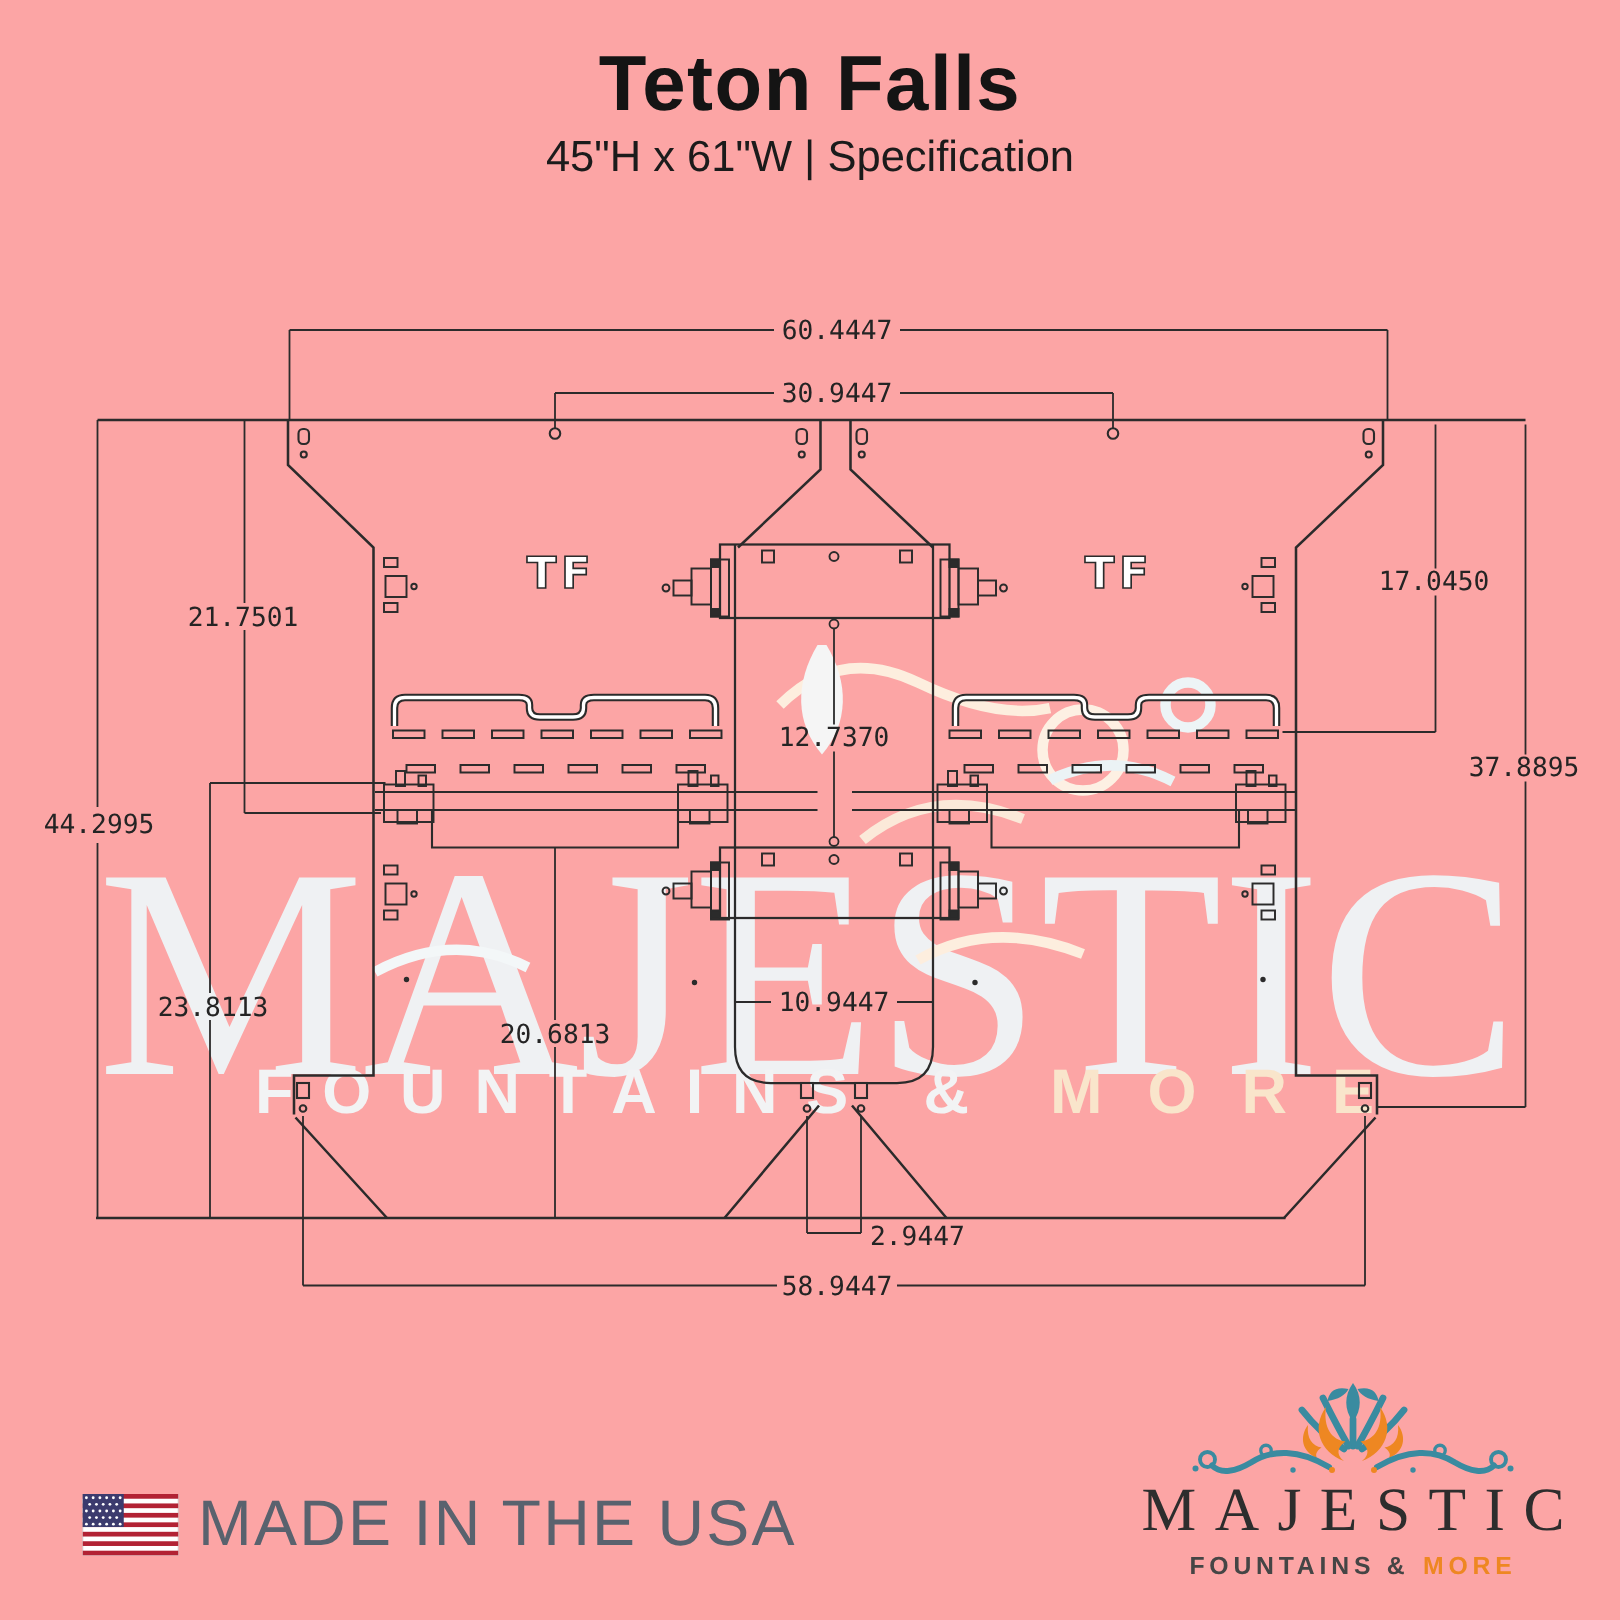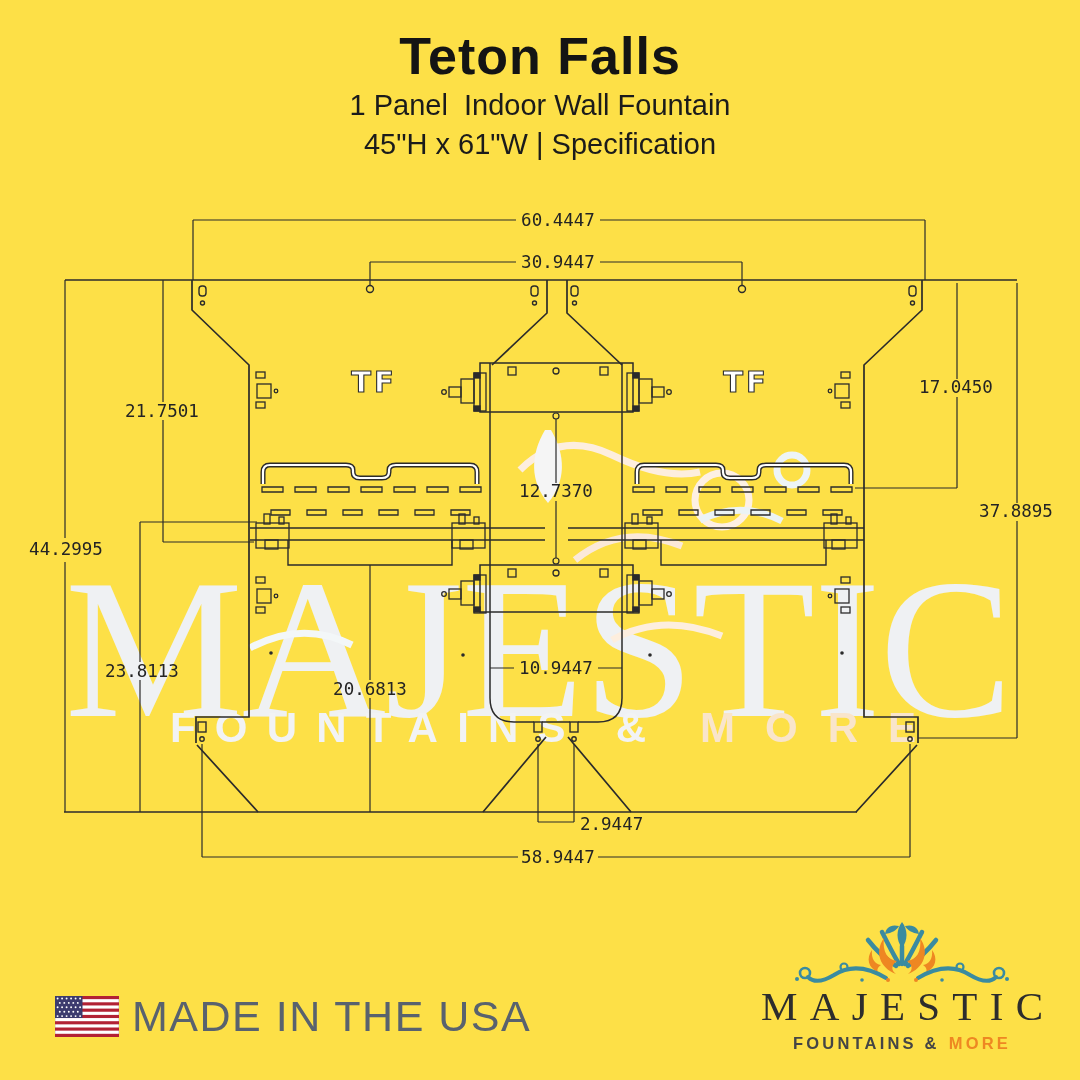--- a/index.html
+++ b/index.html
@@ -1,21 +1,21 @@
 <!DOCTYPE html>
 <html style="--teal: #3A8BA0; --orange: #EE8722; --line: #2B2B2B; --made_text: #59626E; --flag_red: #B22234; --flag_blue: #3C3B6E;"><head>
 <meta charset="utf-8">
 <style>
   :root{
     --teal:#3A8BA0; --orange:#EE8722; --line:#2b2b2b; --made_text:#59626E;
     --flag_red:#B22234; --flag_blue:#3C3B6E;
   }
   *{margin:0;padding:0;box-sizing:border-box}
   body{background:#eee;font-family:"Liberation Sans",sans-serif}
-  .page{position:relative;width:1080px;height:1080px;background:#fde047;overflow:hidden;margin:0 auto}
+  .page{position:relative;width:1080px;height:1080px;background:#fca5a5;overflow:hidden;margin:0 auto}
   .hdr{position:absolute;top:30px;left:0;width:100%;text-align:center;z-index:3}
   .hdr .title{font-size:52px;font-weight:bold;color:#141414;letter-spacing:1px;line-height:1.0}
   .hdr .sub{font-size:29px;color:#1b1b1b;margin-top:7px;line-height:1.12;white-space:pre-wrap}
   svg.draw{position:absolute;left:0;top:0;z-index:1}
   .dimtxt{font-family:"DejaVu Sans Mono","Liberation Mono",monospace;font-size:17.5px;fill:#242424}
   .tflabel{font-family:"DejaVu Sans",sans-serif;font-weight:bold;font-size:29px;fill:#ffffff;stroke:#2b2b2b;stroke-width:1.1;letter-spacing:3px}
   .wm-big{font-family:"Liberation Serif",serif;fill:#eff1f3}
   .wm-small{font-family:"Liberation Sans",sans-serif;font-weight:bold;fill:#f2f3f4}
   .wm-small-or{font-family:"Liberation Sans",sans-serif;font-weight:bold;fill:#f9e5cb}
   .made{position:absolute;left:55px;top:992px;display:flex;align-items:center;gap:13px;z-index:3}
@@ -30,21 +30,20 @@
   .logo-tag .o{fill:var(--orange)}
   .cad{stroke:var(--line);fill:none}
 </style>
 </head>
 <body>
 
 <div class="page">
 
   <div class="hdr">
     <div class="title">Teton Falls</div>
-    <div class="sub">1 Panel  Indoor Wall Fountain</div>
     <div class="sub">45"H x 61"W | Specification</div>
   </div>
 
   <svg class="draw" width="1080" height="1080" viewBox="0 0 1080 1080">
 
     <g>
       <text class="wm-big" x="65" y="716" font-size="200" textLength="948" lengthAdjust="spacing">MAJESTIC</text>
       <text class="wm-small" x="170" y="742" font-size="42" textLength="476" lengthAdjust="spacing">FOUNTAINS &amp;</text>
       <text class="wm-small-or" x="700" y="742" font-size="42" textLength="216" lengthAdjust="spacing">MORE</text>
 

